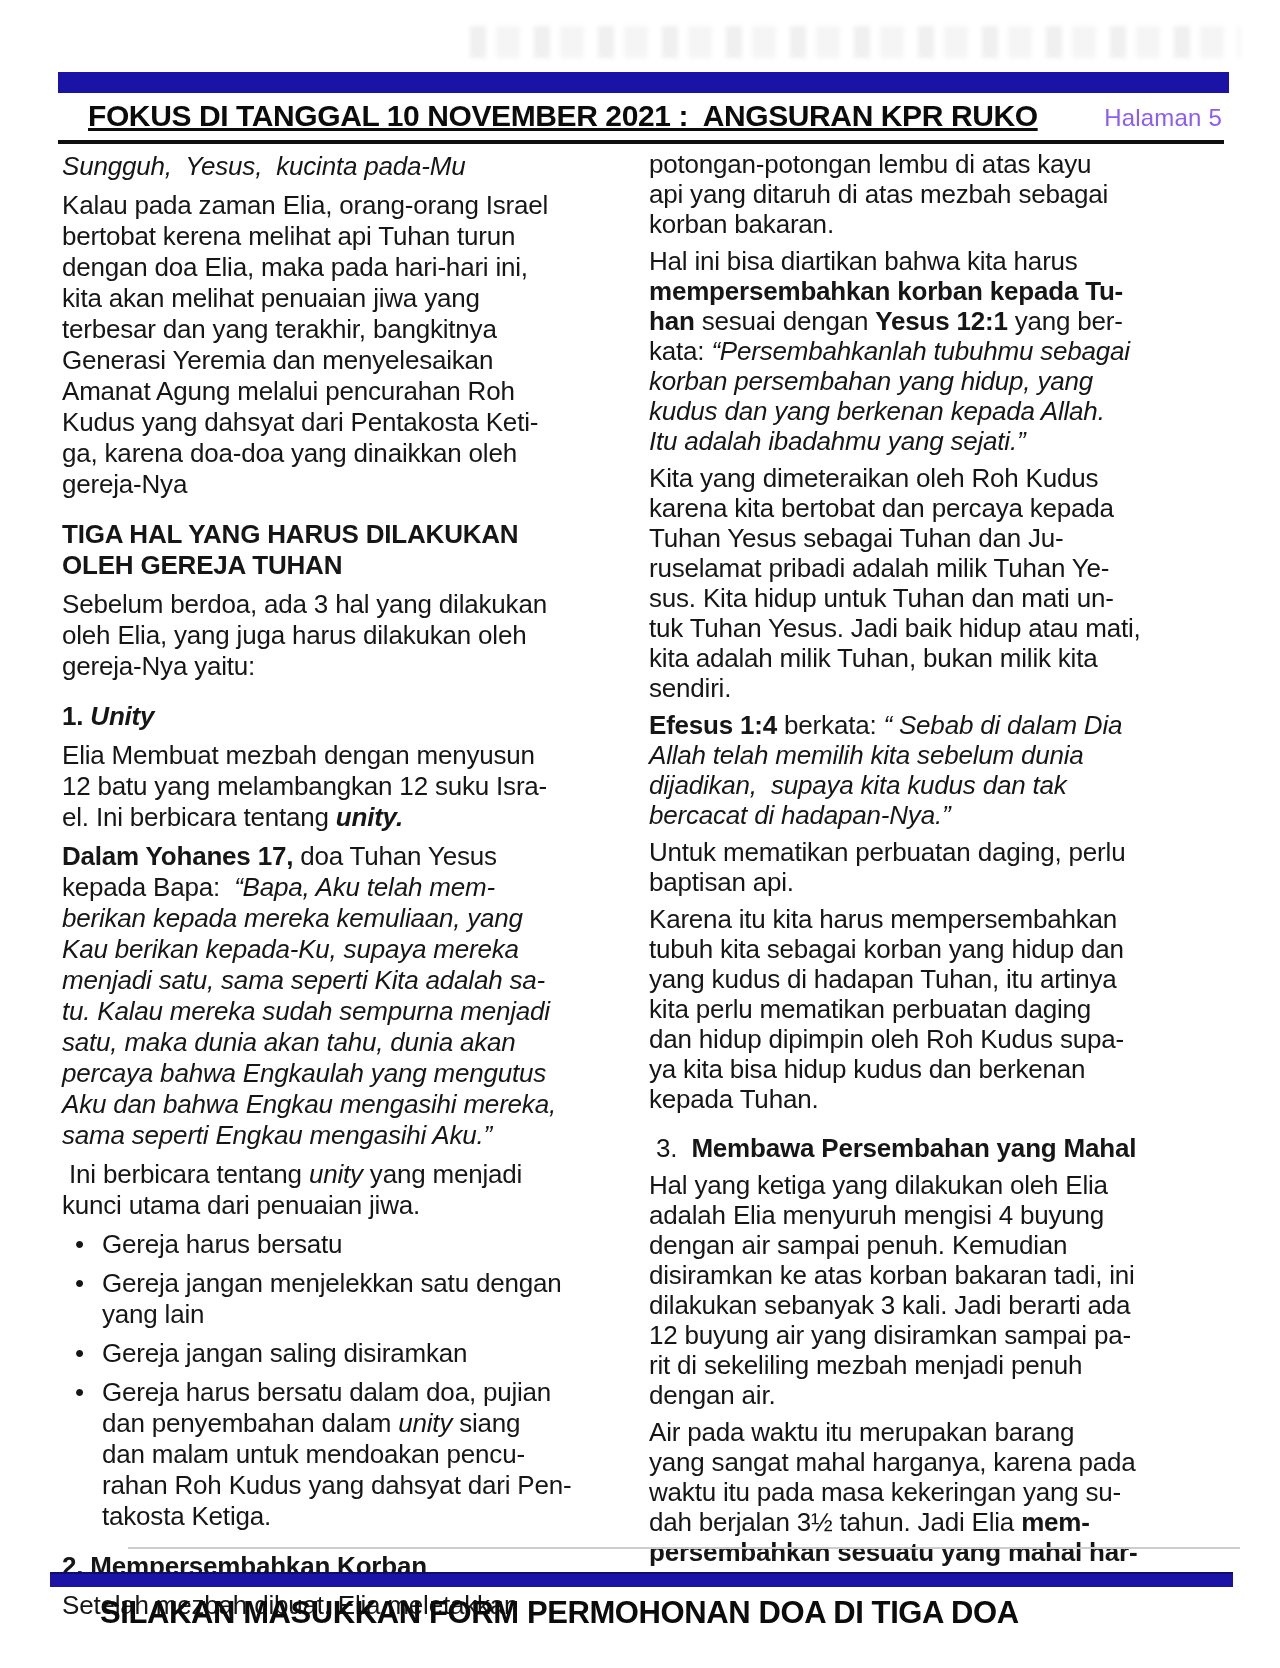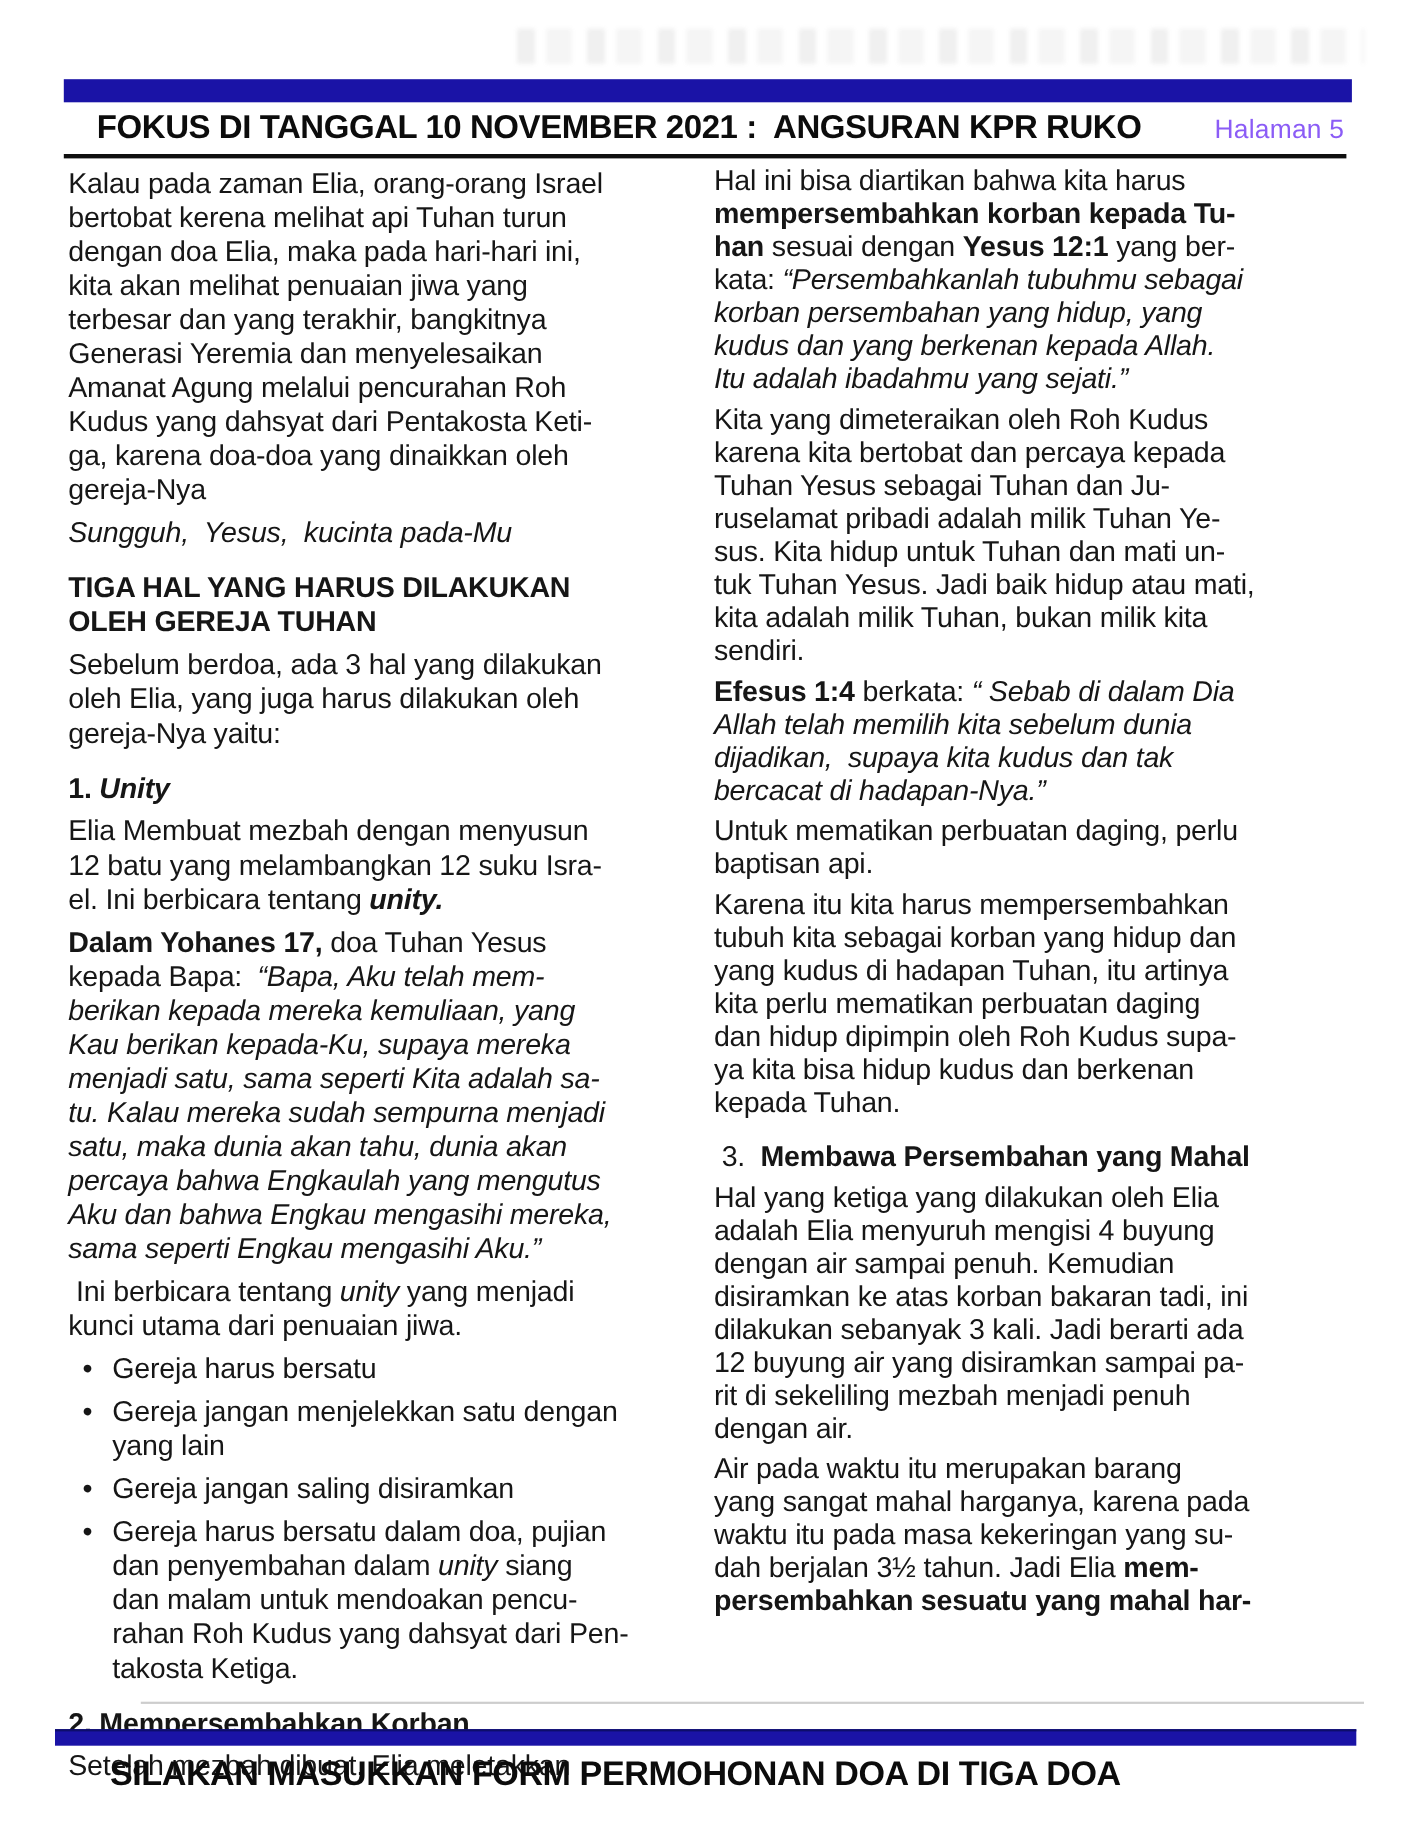--- a/index.html
+++ b/index.html
@@ -13,20 +13,21 @@
     background:repeating-linear-gradient(90deg,
       rgba(130,130,130,.22) 0 16px, rgba(0,0,0,0) 16px 26px,
       rgba(130,130,130,.14) 26px 50px, rgba(0,0,0,0) 50px 64px);
     filter:blur(2px);opacity:.55;
   }
   .top-bar{position:absolute;left:58px;top:72px;width:1171px;height:21px;}
   .header-title{
     position:absolute;left:88px;top:99px;
     font-size:30px;font-weight:700;letter-spacing:-0.4px;color:#0c0c0c;
     white-space:pre;
+    text-decoration:underline;
   }
   .page-label{
     position:absolute;right:58px;top:104px;
     font-size:24px;color:#8b5cf6;letter-spacing:0.2px;
   }
   .header-rule{position:absolute;left:58px;top:140px;width:1166px;height:4px;background:#0f0f0f;}
 
   .col{position:absolute;font-size:26px;letter-spacing:-0.2px;}
   .col-left{left:62px;top:151px;width:565px;line-height:31px;}
   .col-right{left:649px;top:149px;width:592px;line-height:30px;}
@@ -56,31 +57,31 @@
 
 <div class="ghost"></div>
 
 <div class="top-bar" style="background-color: rgb(26, 19, 166);"></div>
 
 <div class="header-title">FOKUS DI TANGGAL 10 NOVEMBER 2021 :  ANGSURAN KPR RUKO</div>
 <div class="page-label">Halaman 5</div>
 <div class="header-rule"></div>
 
 <div class="col col-left">
+    <div class="para lead"><span class="run-i">Sungguh,  Yesus,  kucinta pada-Mu</span></div>
     <div class="para p"><span class="run-r">Kalau pada zaman Elia, orang-orang Israel
 bertobat kerena melihat api Tuhan turun
 dengan doa Elia, maka pada hari-hari ini,
 kita akan melihat penuaian jiwa yang
 terbesar dan yang terakhir, bangkitnya
 Generasi Yeremia dan menyelesaikan
 Amanat Agung melalui pencurahan Roh
 Kudus yang dahsyat dari Pentakosta Keti-
 ga, karena doa-doa yang dinaikkan oleh
 gereja-Nya</span></div>
-    <div class="para lead"><span class="run-i">Sungguh,  Yesus,  kucinta pada-Mu</span></div>
     <div class="para h"><span class="run-b">TIGA HAL YANG HARUS DILAKUKAN
 OLEH GEREJA TUHAN</span></div>
     <div class="para p"><span class="run-r">Sebelum berdoa, ada 3 hal yang dilakukan
 oleh Elia, yang juga harus dilakukan oleh
 gereja-Nya yaitu:</span></div>
     <div class="para h"><span class="run-b">1. </span><span class="run-bi">Unity</span></div>
     <div class="para p"><span class="run-r">Elia Membuat mezbah dengan menyusun
 12 batu yang melambangkan 12 suku Isra-
 el. Ini berbicara tentang </span><span class="run-bi">unity.</span></div>
     <div class="para p"><span class="run-b">Dalam Yohanes 17,</span><span class="run-r"> doa Tuhan Yesus
@@ -101,20 +102,23 @@
     <div class="para bullet"><span class="marker">•</span><span class="btext"><span class="run-r">Gereja jangan saling disiramkan</span></span></div>
     <div class="para bullet"><span class="marker">•</span><span class="btext"><span class="run-r">Gereja harus bersatu dalam doa, pujian
 dan penyembahan dalam </span><span class="run-i">unity</span><span class="run-r"> siang
 dan malam untuk mendoakan pencu-
 rahan Roh Kudus yang dahsyat dari Pen-
 takosta Ketiga.</span></span></div>
     <div class="para h"><span class="run-b">2. Mempersembahkan Korban</span></div>
     <div class="para p"><span class="run-r">Setelah mezbah dibuat, Elia meletakkan</span></div>
   </div>
 <div class="col col-right">
+    <div class="para p"><span class="run-r">potongan-potongan lembu di atas kayu
+api yang ditaruh di atas mezbah sebagai
+korban bakaran.</span></div>
     <div class="para p"><span class="run-r">Hal ini bisa diartikan bahwa kita harus
 </span><span class="run-b">mempersembahkan korban kepada Tu-
 han</span><span class="run-r"> sesuai dengan </span><span class="run-b">Yesus 12:1</span><span class="run-r"> yang ber-
 kata: </span><span class="run-i">“Persembahkanlah tubuhmu sebagai
 korban persembahan yang hidup, yang
 kudus dan yang berkenan kepada Allah.
 Itu adalah ibadahmu yang sejati.”</span></div>
     <div class="para p"><span class="run-r">Kita yang dimeteraikan oleh Roh Kudus
 karena kita bertobat dan percaya kepada
 Tuhan Yesus sebagai Tuhan dan Ju-

